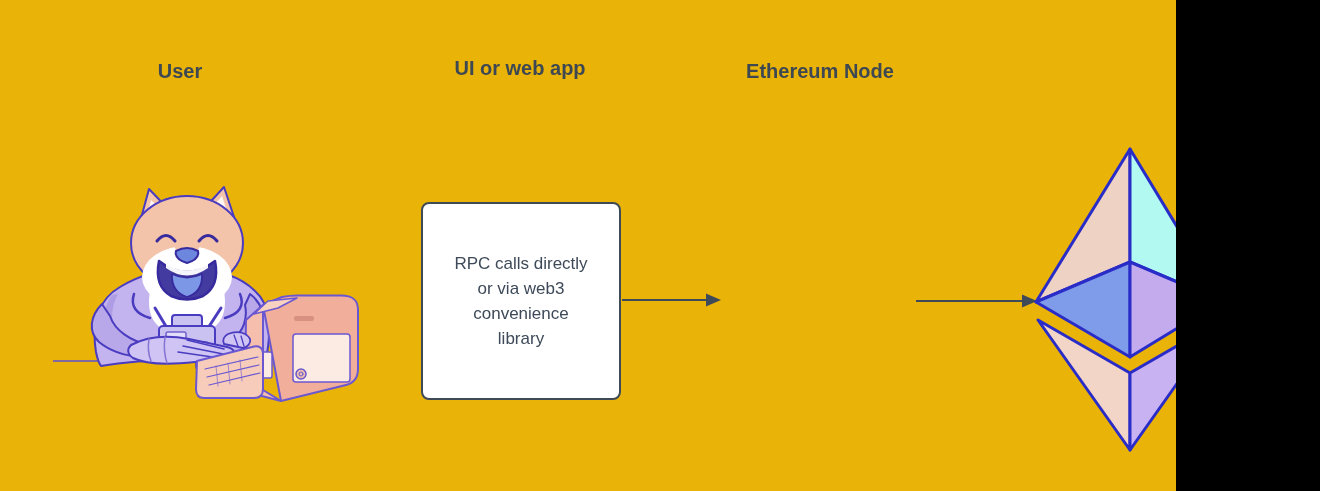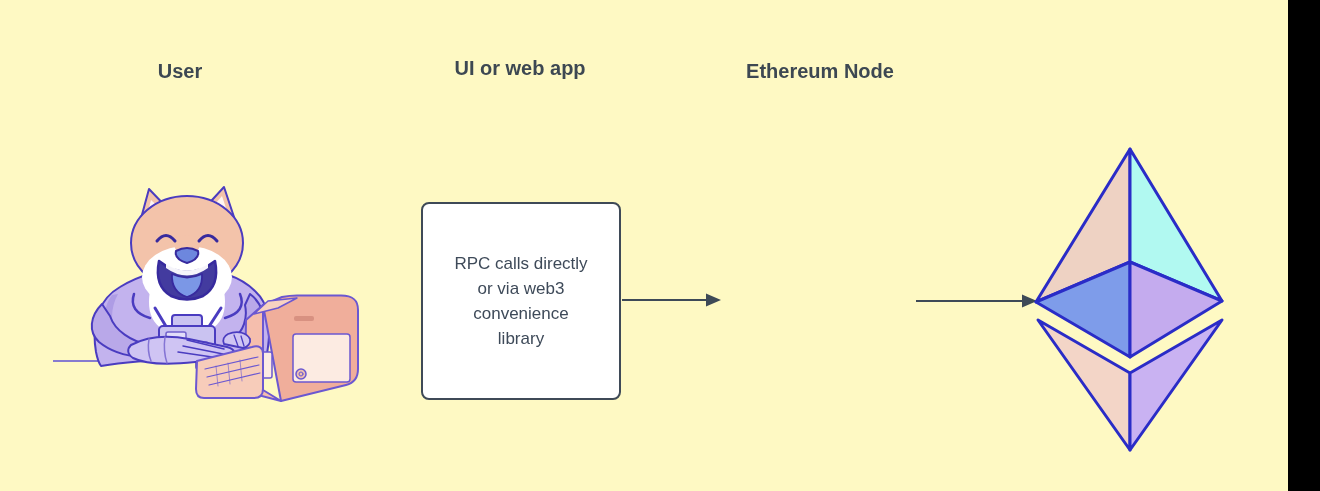--- a/index.html
+++ b/index.html
@@ -1,20 +1,20 @@
 <!DOCTYPE html>
 <html><head>
 <meta charset="utf-8">
 <style>
   html, body { margin: 0; padding: 0; background: #000000; }
   .canvas {
     position: relative;
-    width: 1288px;
+    width: 1176px;
     height: 491px;
-    background: #fef9c3;
+    background: #eab308;
     overflow: hidden;
     font-family: "Liberation Sans", sans-serif;
   }
   .layer { position: absolute; left: 0; top: 0; }
   .header {
     position: absolute;
     transform: translateX(-50%);
     font-weight: bold;
     font-size: 20px;
     color: #3d4852;

